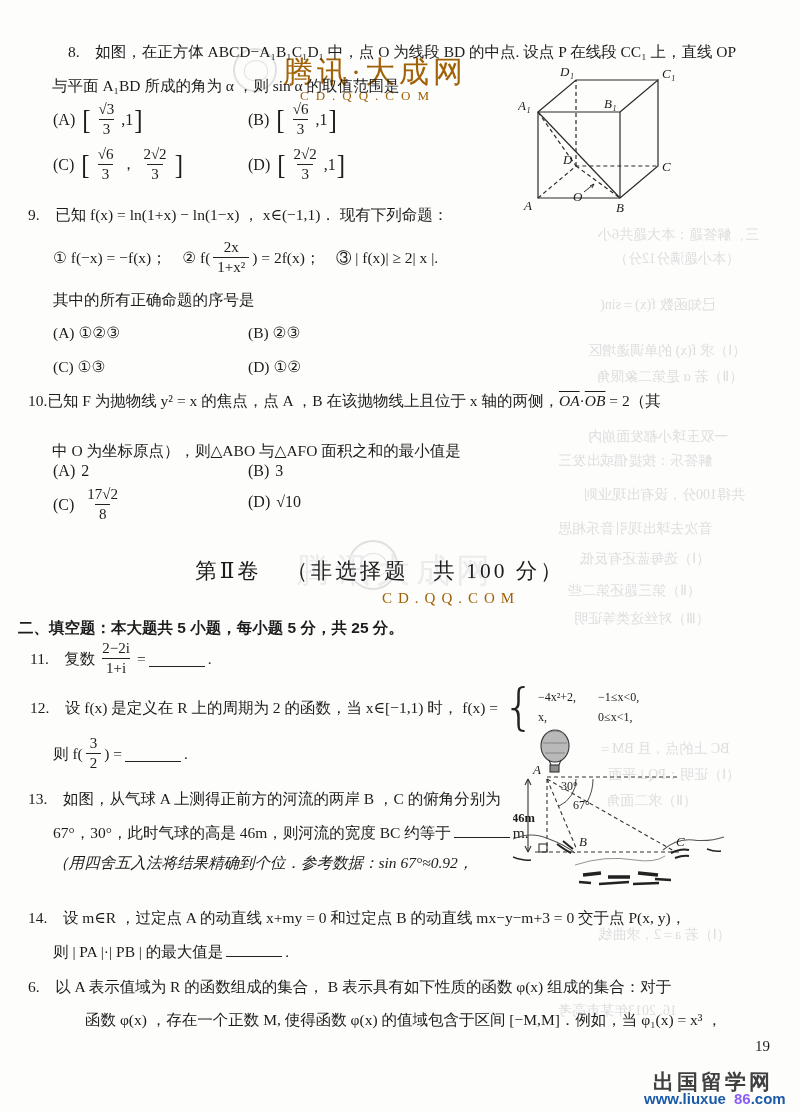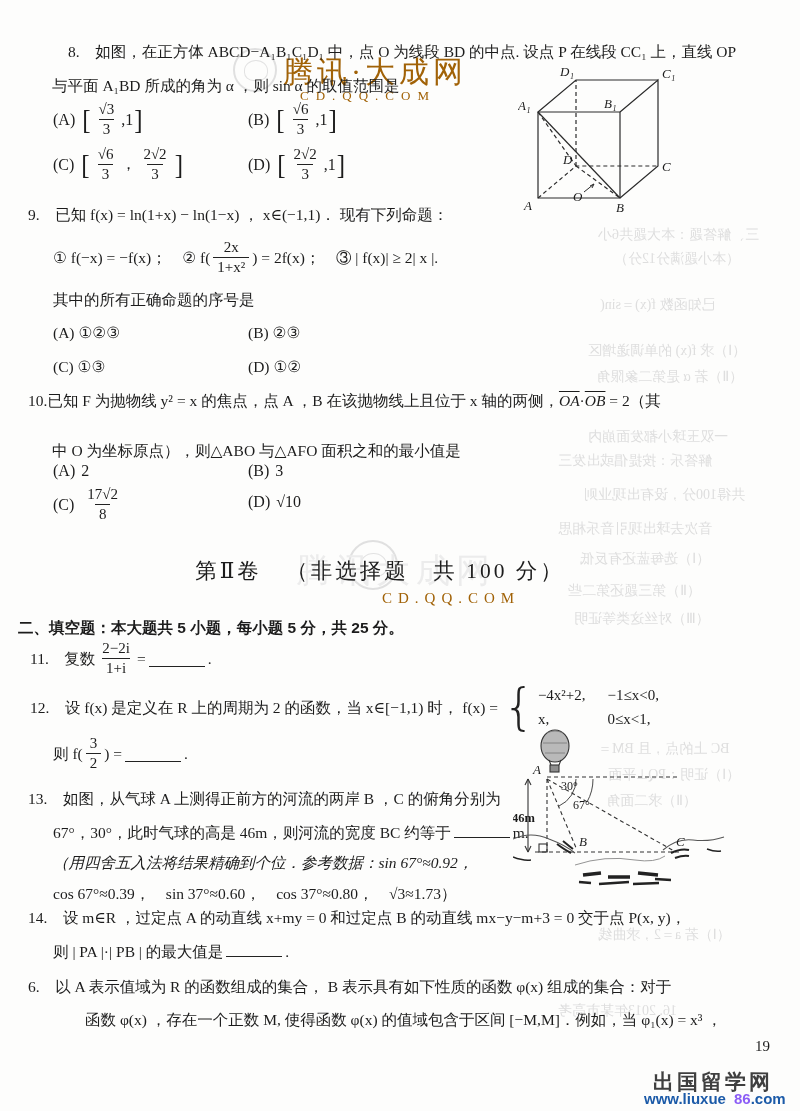--- a/index.html
+++ b/index.html
@@ -10,21 +10,21 @@
   .frac{display:inline-flex;flex-direction:column;align-items:center;margin:0 3px;line-height:1;font-size:15px;}
   .frac .num{padding:0 4px 2px;}
   .frac .den{border-top:1.2px solid #222;padding:2px 4px 0;}
   .brk{font-size:25px;line-height:1;transform:scaleY(1.12);margin:0 1px;font-weight:400;}
   .opt{position:absolute;display:flex;align-items:center;}
   .olabel{margin-right:6px;}
   .blank{display:inline-block;width:56px;height:15px;border-bottom:1.2px solid #222;margin:0 3px;}
   .vec{font-style:italic;text-decoration:overline;}
   .pw{display:inline-flex;align-items:center;margin-left:5px;}
   .pwb{font-size:50px;line-height:.85;font-weight:300;margin-right:3px;font-family:"DejaVu Sans",sans-serif;color:#222;}
-  .pwrows{display:grid;grid-template-columns:auto auto;column-gap:22px;row-gap:5px;font-size:15px;}
+  .pwrows{display:grid;grid-template-columns:auto auto;column-gap:22px;row-gap:5px;font-size:12px;}
   .sect{position:absolute;left:0;width:760px;text-align:center;font-size:21.5px;letter-spacing:3px;z-index:3;}
   .hei{font-family:"Liberation Sans","DejaVu Sans",sans-serif;font-weight:bold;font-size:15.5px;}
   .kai{font-style:italic;}
   .wm{position:absolute;z-index:1;color:#a16207;}
   .wm-ring{position:absolute;z-index:1;border:2px solid #e0e0e0;border-radius:50%;}
   .wm-ring i{position:absolute;left:22%;top:24%;width:55%;height:48%;border:1.5px solid #e2e2e2;border-radius:50% 50% 40% 40%;}
   .bleed{position:absolute;z-index:1;color:#dedede;transform:scaleX(-1);filter:blur(.4px);
          font-size:14px;white-space:nowrap;font-family:"Liberation Serif",serif;}
   .pagenum{position:absolute;top:1038px;left:0;width:770px;text-align:right;font-size:15px;z-index:3;}
   .brand{position:absolute;top:1068px;left:653px;font-size:21px;font-weight:bold;letter-spacing:3px;
@@ -217,21 +217,20 @@
     <span>) =</span>
     <span class="blank"></span>
     <span>.</span>
   </div>
 
   <div class="line" style="left:28px;top:789px;">13.　如图，从气球 A 上测得正前方的河流的两岸 B ，C 的俯角分别为</div>
   <div class="line" style="left:53px;top:822px;">
     <span>67°，30°，此时气球的高是 46m，则河流的宽度 BC 约等于</span><span class="blank"></span><span>m.</span>
   </div>
   <div class="line kai" style="left:53px;top:853px;">（用四舍五入法将结果精确到个位．参考数据：sin 67°≈0.92，</div>
-  <div class="line" style="left:53px;top:884px;">cos 67°≈0.39，　sin 37°≈0.60，　cos 37°≈0.80，　√3≈1.73）</div>
 
   <svg style="left:513px;top:727px;" width="212" height="170" viewBox="0 0 212 170">
     <g stroke="#333" stroke-width="1.1" fill="none">
       <ellipse cx="42" cy="19" rx="14" ry="16" fill="#b9b9b9"></ellipse>
       <path d="M34,6 q8,-4 16,0 M30,16 h24 M32,26 h20" stroke="#777" stroke-width=".8"></path>
       <path d="M36,33 L38,38 M48,33 L46,38"></path>
       <rect x="37" y="38" width="9" height="7" fill="#8e8e8e"></rect>
       <path d="M34,50 H166" stroke-dasharray="4,3"></path>
       <path d="M15,52 V125"></path>
       <path d="M15,52 l-3,6 M15,52 l3,6 M15,125 l-3,-6 M15,125 l3,-6"></path>

